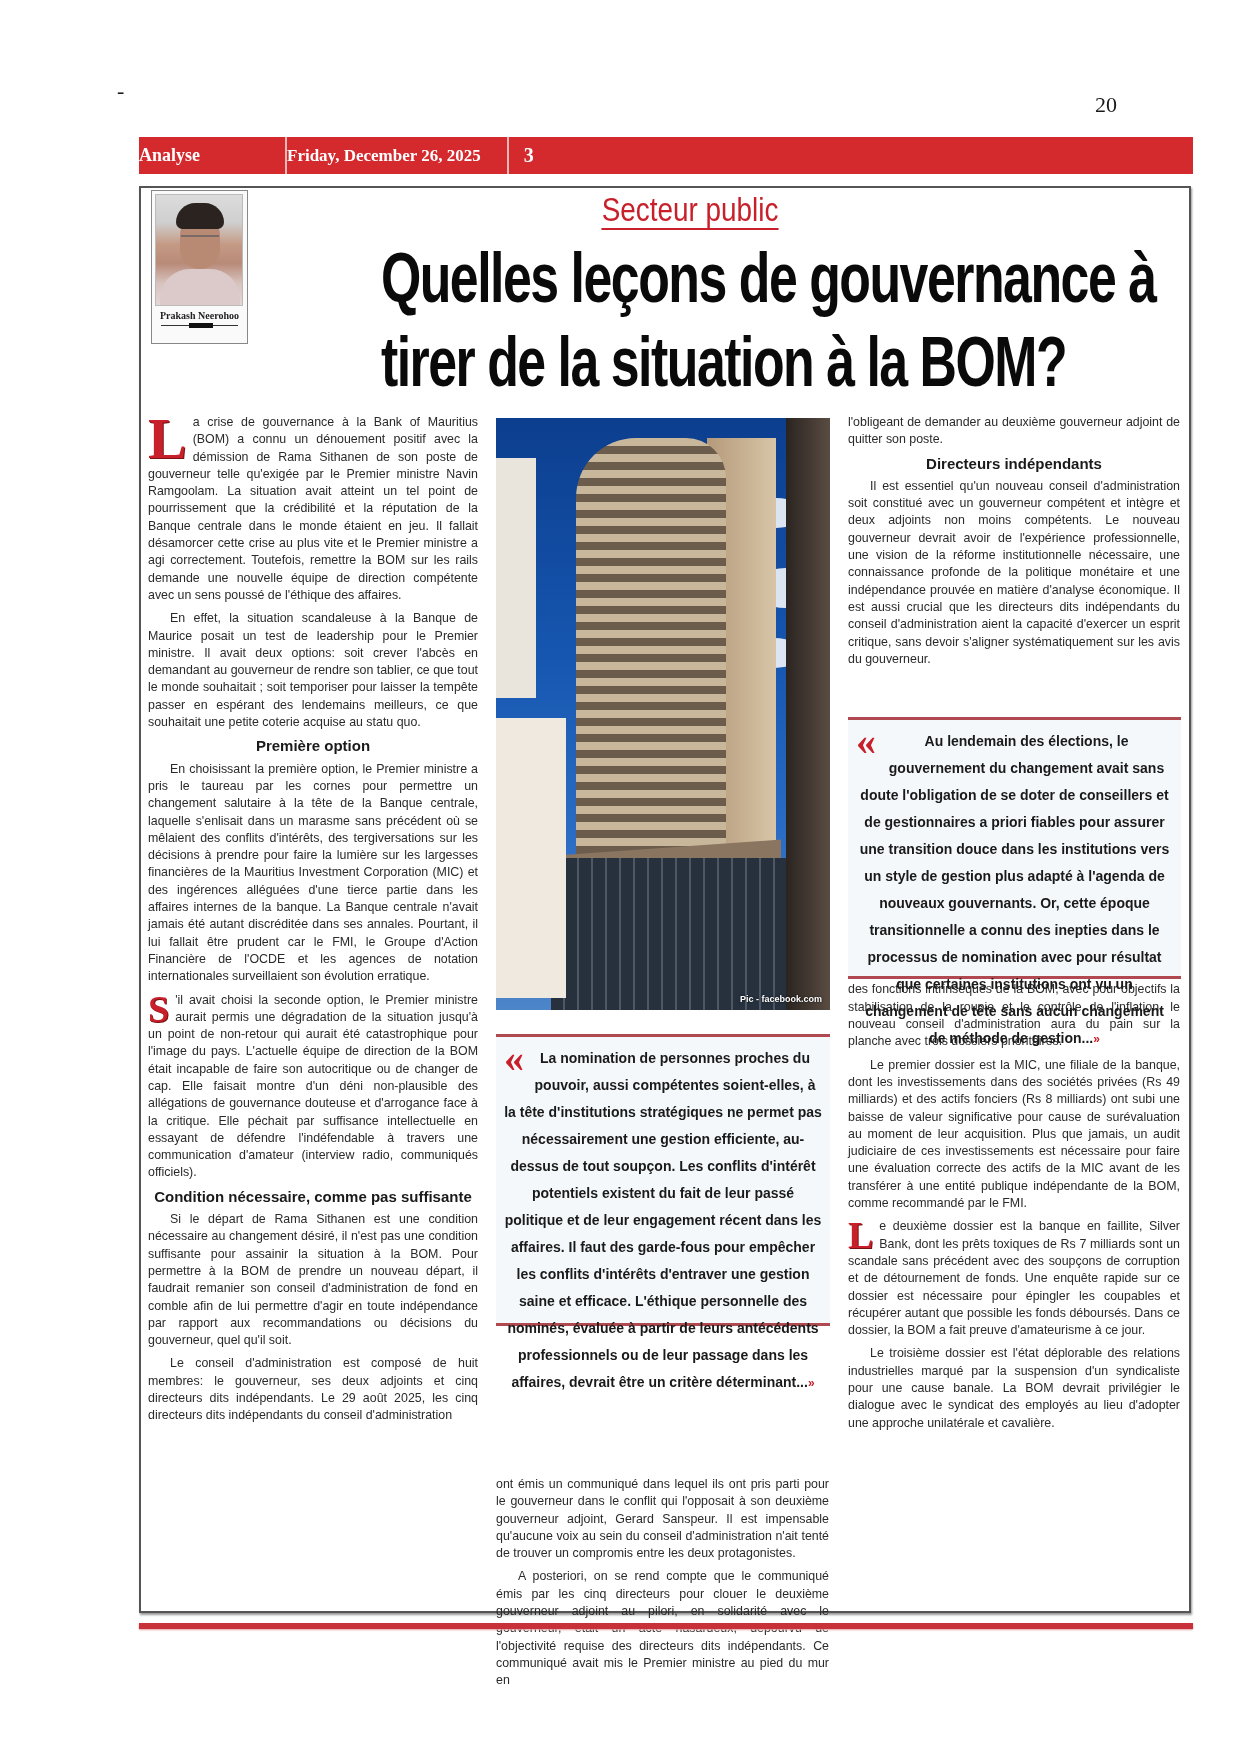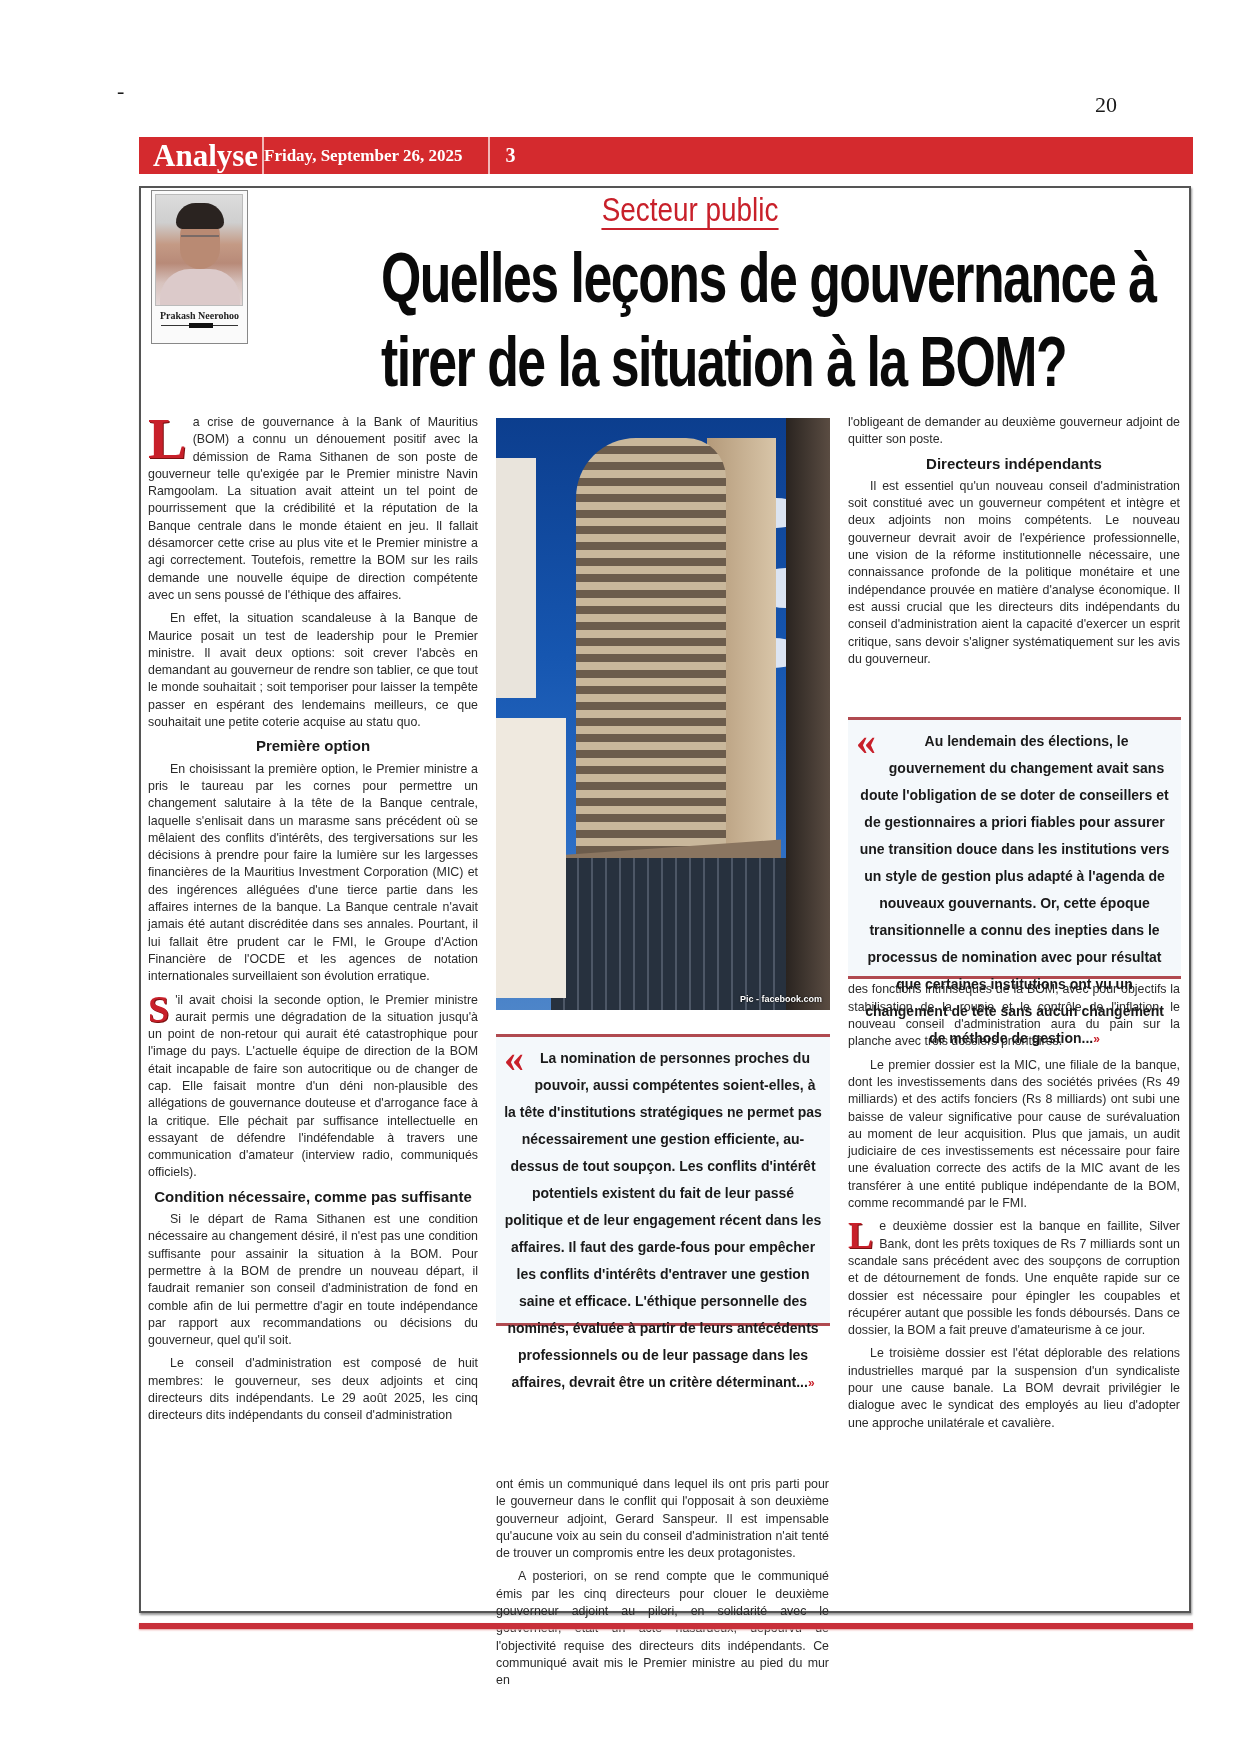--- a/index.html
+++ b/index.html
@@ -4,21 +4,21 @@
 <style>
   html, body { margin:0; padding:0; background:#ffffff; }
   body { width:1240px; height:1755px; position:relative; overflow:hidden;
          font-family:"Liberation Sans", sans-serif; color:#1a1a1a; }
   .pg-dash { position:absolute; left:117px; top:78px; font-family:"Liberation Serif", serif; font-size:22px; }
   .pg-num { position:absolute; left:1095px; top:76px; font-family:"Liberation Serif", serif; font-size:22px;margin-top:16px; }
 
   .hdr { position:absolute; left:139px; top:137px; width:1054px; height:37px;
          background:#d42a2e; display:flex; align-items:center; color:#fff;
          font-family:"Liberation Serif", serif; font-weight:bold; }
-  .hdr .sec { width:125px; font-size:31px; padding-left:14px; box-sizing:border-box;
+  .hdr .sec { width:148px; font-size:18px; box-sizing:border-box;
               border-right:2px solid #f2b8b8; height:100%; display:flex; align-items:center; }
   .hdr .pub { flex:1; font-size:20px; padding-left:28px; }
   .hdr .date { font-size:17px; padding-right:26px; }
   .hdr .num { width:40px; height:100%; border-left:2px solid #f2b8b8; display:flex;
               align-items:center; justify-content:center; font-size:20px; }
 
   .frame { position:absolute; left:139px; top:186px; width:1052px; height:1427px;
            border:2px solid #555; box-shadow:1px 2px 2px #999; box-sizing:border-box; }
 
   .author { position:absolute; left:151px; top:190px; width:97px; height:154px;
@@ -83,21 +83,21 @@
   .bottom-bar { position:absolute; left:139px; top:1623px; width:1054px; height:6px; background:#c8303a; box-shadow:0 1px 2px #e7a0a0; }
 </style>
 </head>
 <body>
 
 <div class="pg-dash">-</div>
 <div class="pg-num">20</div>
 
 <div class="hdr">
   <div class="sec">Analyse</div>
-  <div class="date">Friday, September 26, 2025</div>
+  <div class="date">Friday, December 26, 2025</div>
   <div class="num">3</div>
 </div>
 
 <div class="frame"></div>
 
 <div class="author">
   <div class="photo">
     <div class="body"></div>
       <div class="face"></div>
       <div class="hair"></div>

